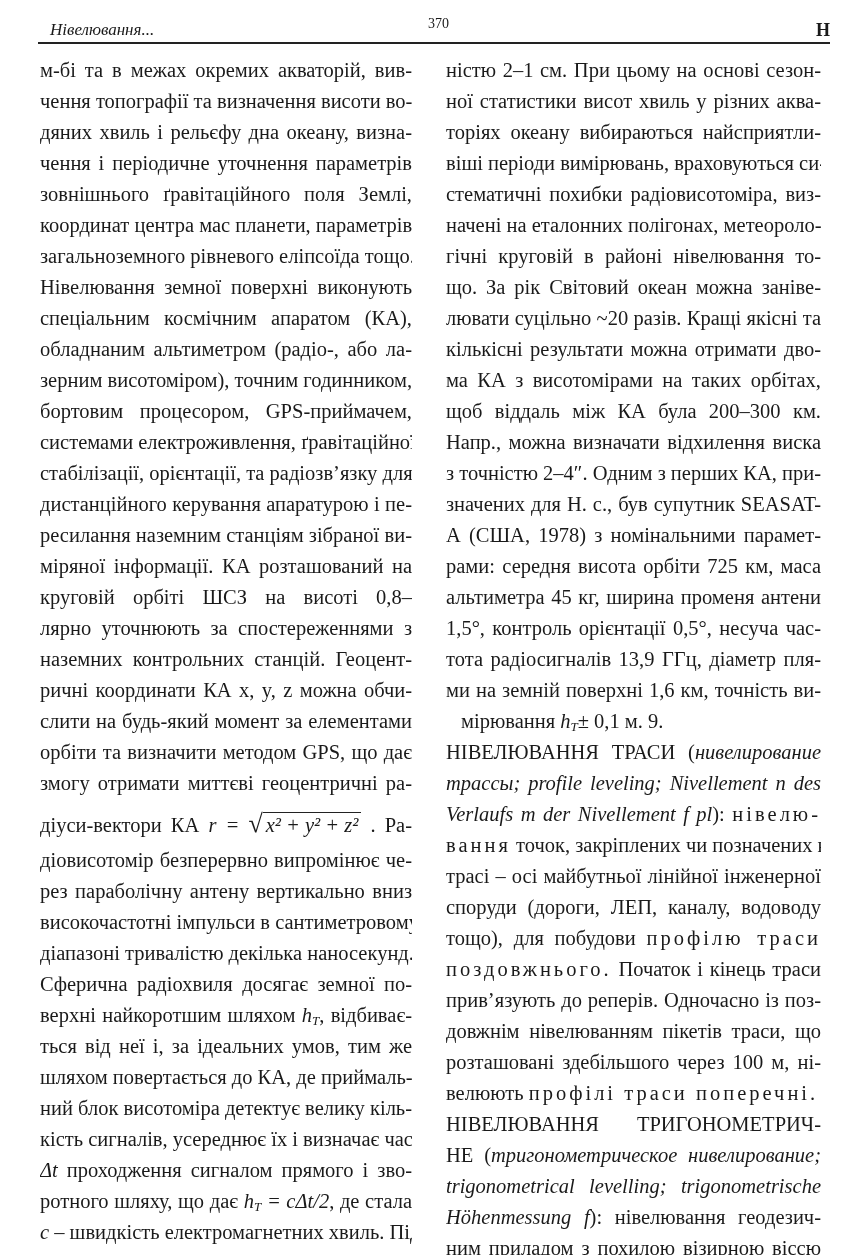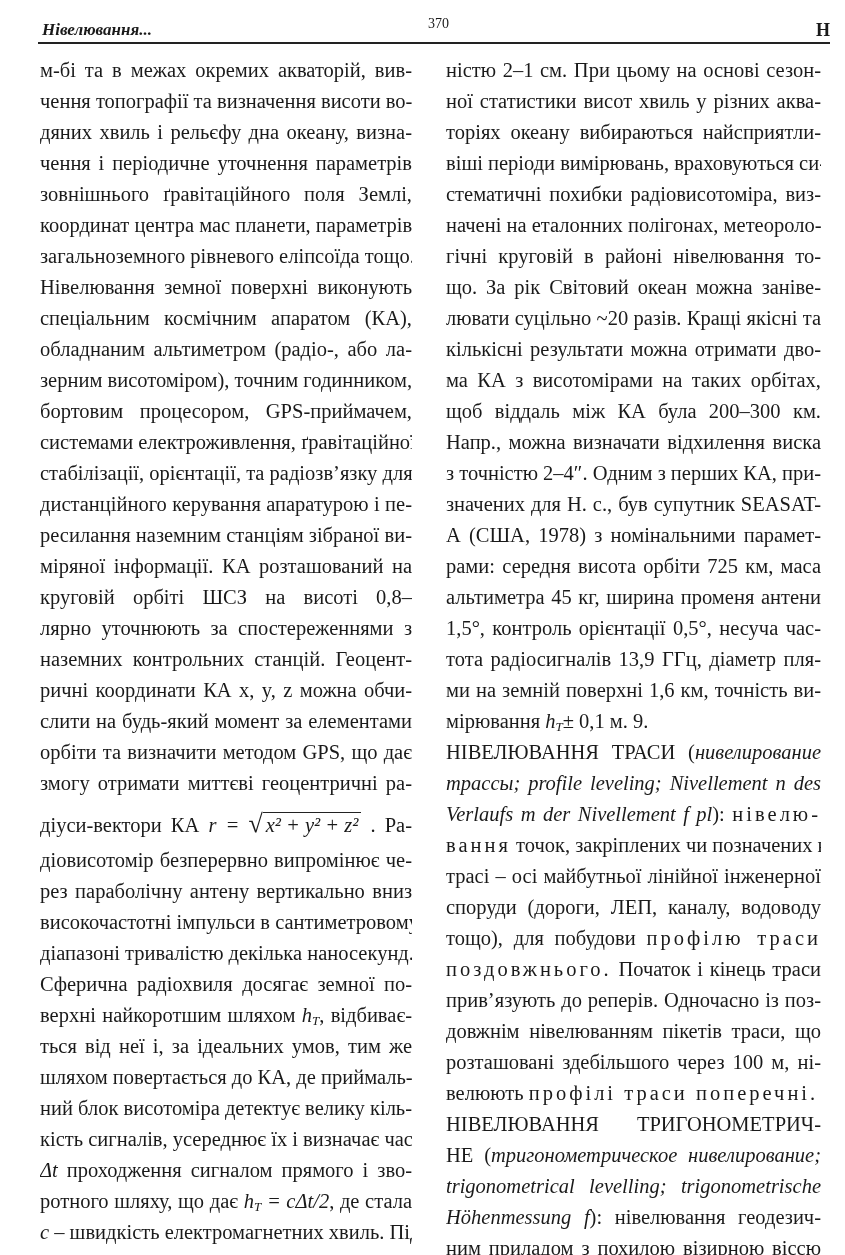--- a/index.html
+++ b/index.html
@@ -1,28 +1,28 @@
 <!DOCTYPE html>
 <html><head>
 <meta charset="utf-8">
 <style>
   html, body { margin:0; padding:0; background:#ffffff; }
   body { width:845px; height:1255px; position:relative; overflow:hidden;
          font-family:"Liberation Serif","DejaVu Serif",serif; color:#1a1a1a; }
   .header { position:absolute; left:38px; top:18px; width:792px; height:24px; }
-  .header .left { position:absolute; left:4px; top:2px; font-style:italic; font-weight:bold; font-size:17px;text-align:center; }
+  .header .left { position:absolute; left:12px; top:2px; font-style:italic; font-weight:normal; font-size:17px;text-align:center; }
   .header .center { position:absolute; left:390px; top:-2px; font-size:14px;text-align:center; }
   .header .right { position:absolute; right:0; top:2px; font-weight:bold; font-size:18px; }
   .header-rule { position:absolute; left:38px; top:42px; width:792px; height:2px; background:#222; }
   .col { position:absolute; top:55px; }
   .col.left { left:40px; width:372px; }
   .col.right { left:446px; width:375px; }
   .ln { height:31px; line-height:31px; font-size:20.5px; white-space:nowrap;
         text-align:justify; text-align-last:justify; overflow:hidden; }
-  .ln.last { text-align-last:left; }
+  .ln.last { text-align-last:left;margin-left:15px; }
   .ln.tall { height:46px; line-height:50px; }
   .b { font-weight:normal; }
   .i { font-style:italic; }
   .sp { letter-spacing:3px; }
   sub { font-size:13px; vertical-align:-3px; line-height:0; }
   .formula { font-style:italic; }
   .sqrt { display:inline-block; border-top:1.5px solid #222; padding:0 3px; line-height:24px; }
   .sqrt-sign { font-style:normal; font-size:26px; }
 </style>
 </head>

